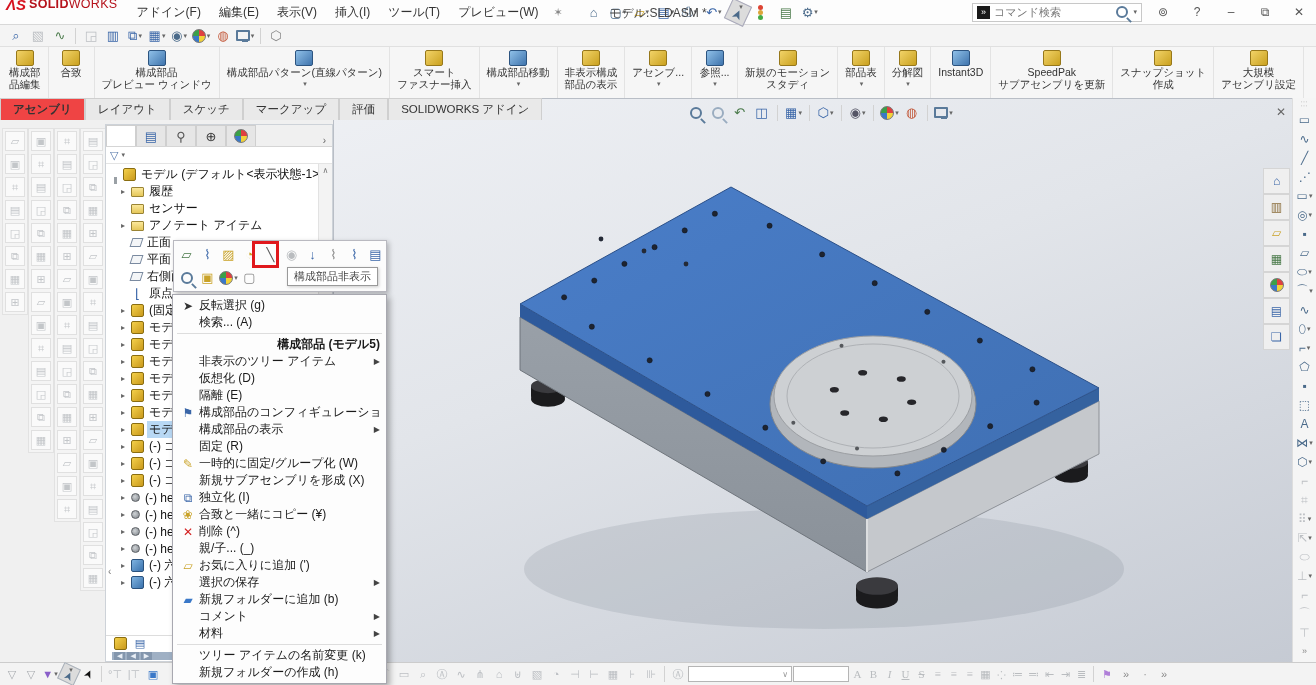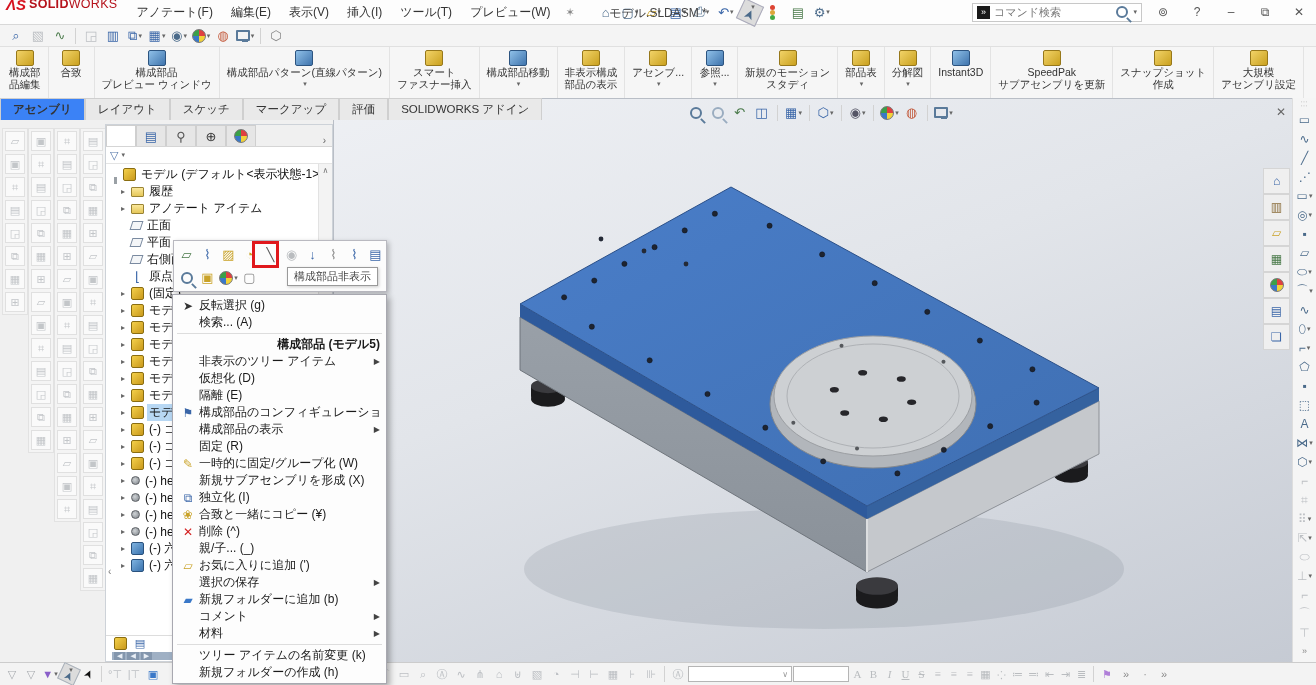--- a/index.html
+++ b/index.html
@@ -56,21 +56,21 @@
   .cmdbtn .cico { width:18px; height:16px; border-radius:2px; margin-bottom:1px;
                   background:linear-gradient(135deg,#f2d368,#caa11f); border:1px solid #97781a; }
   .cmdbtn.blue .cico { background:linear-gradient(135deg,#8fc0e8,#3f74ad); border-color:#2c5480; }
   .cmdbtn .lbl { font-size:10.5px; line-height:11.5px; text-align:center; color:#333; white-space:nowrap; }
   .cmdbtn .dd { margin-top:1px; }
 
   
   #tabstrip { position:absolute; left:0; top:0; height:22px; display:flex; z-index:4; }
   .tab { padding:0 12px; font-size:11.5px; color:#333; background:#e9e9e9; border:1px solid #cfcfcf; border-bottom:none;
          display:flex; align-items:center; }
-  .tab.active { background:#3b82f6; font-weight:bold; }
+  .tab.active { background:#ef4444; font-weight:bold; }
 
   
   #main { position:absolute; top:98px; left:0; right:0; bottom:23px; background:#f0f0f0; }
 
   
   .lcol { position:absolute; top:30px; display:flex; flex-direction:column; gap:3px; background:#f4f4f4;
           border:1px solid #e2e2e2; padding:2px; z-index:2; }
   .lcol .ico { width:20px; height:20px; border:1px solid #e0e0e0; background:#fafafa; color:#c3c6c9; font-size:11px; }
 
   
@@ -144,21 +144,21 @@
 </style>
 </head>
 <body>
 
 <div id="titlebar">
   <div id="logo">
     <span class="mark">ΛS</span>
     <span class="word"><b>SOLID</b><span>WORKS</span></span>
   </div>
   <div id="menubar" style="display:flex;">
-      <div class="menu-item">アノテート(F)</div>
+      <div class="menu-item">アドイン(F)</div>
       <div class="menu-item">編集(E)</div>
       <div class="menu-item">表示(V)</div>
       <div class="menu-item">挿入(I)</div>
       <div class="menu-item">ツール(T)</div>
       <div class="menu-item">プレビュー(W)</div>
     </div>
   <span id="pin">✶</span>
   <div id="qicons">
       <span class="ico">⌂</span>
       <span class="ico">▢<span class="dd">▾</span></span>
@@ -506,20 +506,25 @@
           <span class="exp"></span>
           <span class="cubeY"></span>
           <span class="lab">モデル (デフォルト&lt;表示状態-1&gt;)</span>
         </div>
         <div class="trow" style="padding-left: 12px;">
           <span class="exp">▸</span>
           <span class="folderI"></span>
           <span class="lab">履歴</span>
         </div>
         <div class="trow" style="padding-left: 12px;">
+          <span class="exp"></span>
+          <span class="folderI"></span>
+          <span class="lab">センサー</span>
+        </div>
+        <div class="trow" style="padding-left: 12px;">
           <span class="exp">▸</span>
           <span class="folderI"></span>
           <span class="lab">アノテート アイテム</span>
         </div>
         <div class="trow" style="padding-left: 12px;">
           <span class="exp"></span>
           <span class="planeI"></span>
           <span class="lab">正面</span>
         </div>
         <div class="trow" style="padding-left: 12px;">

